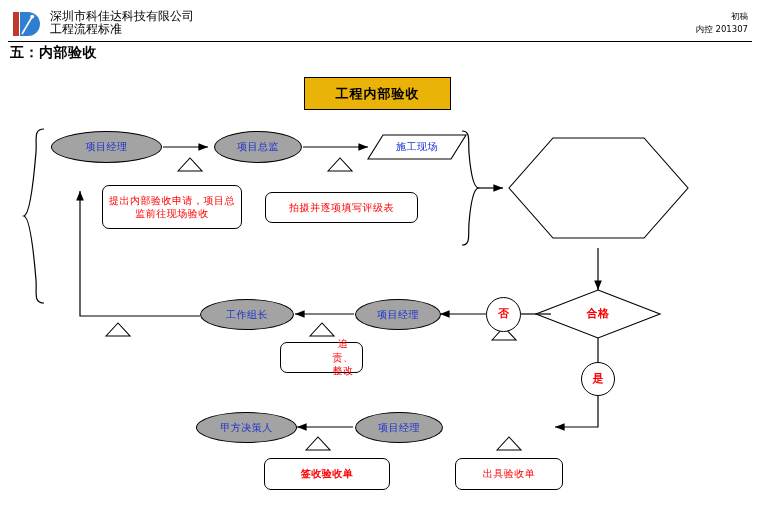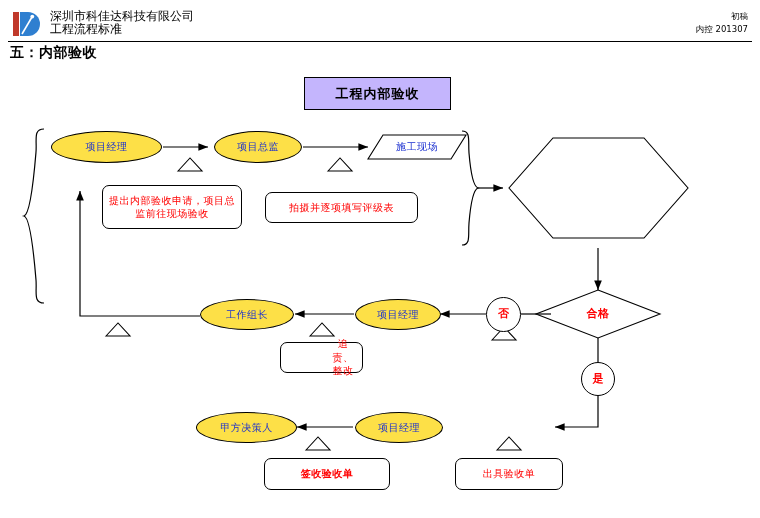--- a/index.html
+++ b/index.html
@@ -30,25 +30,25 @@
   .section-title {
     position:absolute; left:10px; top:44px;
     font-size:14px; font-weight:bold; color:#000; letter-spacing:0.5px;
   }
 
   
   .node { position:absolute; display:flex; align-items:center; justify-content:center;
           text-align:center; line-height:1.35; }
 
   .title-box {
-    border:1.4px solid #000; background:#c4b5fd;
+    border:1.4px solid #000; background:#eab308;
     font-size:13px; font-weight:bold; color:#000; letter-spacing:1px;
   }
   .ellipse {
-    border:1.1px solid #000; border-radius:50%; background:#fde047;
+    border:1.1px solid #000; border-radius:50%; background:#a3a3a3;
     color:#1a2fd0; font-size:10px; letter-spacing:0.5px;
   }
   .rbox {
     border:1.1px solid #000; border-radius:7px; background:#fff;
     color:#ff0000; font-size:10px; letter-spacing:0.5px; padding:2px 5px;
   }
   .circle {
     border:1.1px solid #000; border-radius:50%; background:#fff;
     color:#ff0000; font-size:11px; font-weight:bold;
   }

